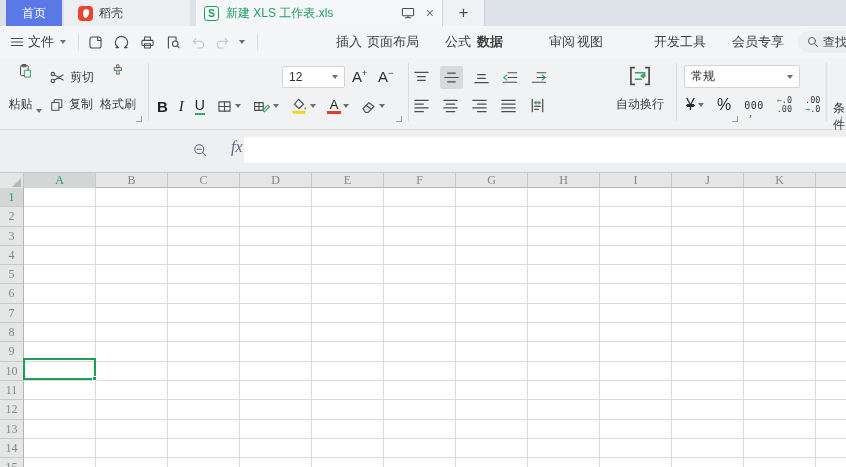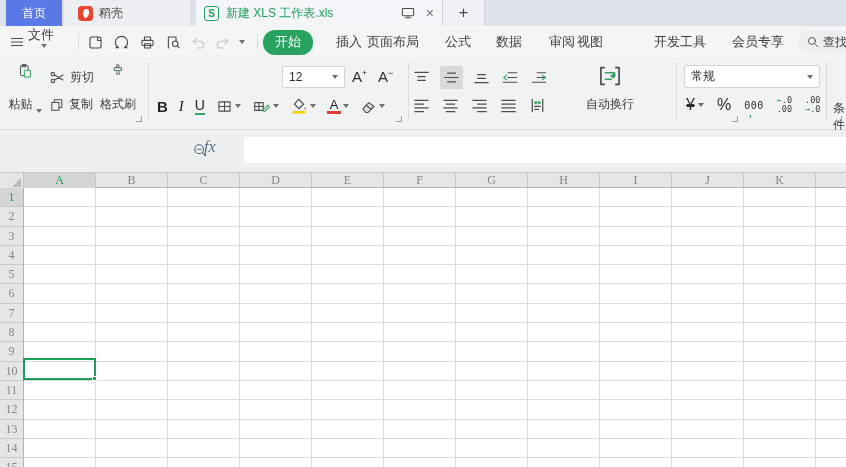--- a/index.html
+++ b/index.html
@@ -61,21 +61,21 @@
   .decstack { display:flex; flex-direction:column; font-size:8.5px; line-height:9px;
               font-family:"DejaVu Sans Mono",monospace; color:#3c3c3c; text-align:right; }
   .decstack .garr { color:#2f9e5f; }
 
   
   #fbar { position:absolute; left:0; top:130px; width:846px; height:42px; background:#edeff1; }
   .namebox { position:absolute; left:2px; top:7px; width:148px; height:26px; background:#fff; border-radius:3px;
              display:flex; align-items:center; justify-content:center;
              font-family:"Liberation Serif",serif; font-size:13px; color:#333; }
   .namebox .chev { position:absolute; right:8px; top:11px; border-top-color:#9a9a9a; }
-  .fxi { position:absolute; left:204px; top:8px; font-family:"Liberation Serif",serif; font-style:italic;
+  .fxi { position:absolute; left:231px; top:8px; font-family:"Liberation Serif",serif; font-style:italic;
          font-size:16px; color:#5b6b85; }
   .finput { position:absolute; left:244px; top:7px; width:610px; height:26px; background:#fff; border-radius:3px;
             font-size:12px; padding:0 6px; line-height:26px; color:#333; }
 
   
   #gridwrap { position:absolute; left:0; top:172px; width:846px; height:295px; background:#fff; }
   #colheads { position:absolute; left:0; top:0; width:846px; height:16px; display:flex;
               background:#e5e6e6; border-top:1px solid #c6c9cc; border-bottom:1px solid #b4b4b4; }
   .corner { width:24px; height:15px; border-right:1px solid #c2c2c2; position:relative; background:#e5e6e6; flex:0 0 24px; }
   .corner span { position:absolute; right:2px; bottom:1px; width:0; height:0;
@@ -121,21 +121,21 @@
     </div>
     <div class="tab-plus">+</div>
   </div>
 
   <div id="menubar">
     <div class="mb-item" style="left:9px;">
       <svg class="ic" width="16" height="16" viewBox="0 0 20 20">
         <path d="M3 5.5h14M3 10h14M3 14.5h14"></path>
         </svg>
     </div>
-    <div class="mb-item" style="left:28px;flex-direction:column;">
+    <div class="mb-item" style="left:28px;">
       <span>文件</span>
       <span class="chev" style="margin-left:6px;"></span>
     </div>
     <div class="vdiv" style="left:78px; top:8px; height:16px;"></div>
     <div class="mb-item" style="left:87px;">
       <svg class="ic" width="17" height="17" viewBox="0 0 20 20">
         <rect x="3.5" y="3.5" width="13" height="13" rx="2.5"></rect>
           <path d="M12.5 3.5v4.2h4"></path>
         </svg>
     </div>
@@ -167,27 +167,24 @@
     <div class="mb-item" style="left:214px;">
       <svg class="ic dis" width="17" height="17" viewBox="0 0 20 20">
         <path d="M16 8.5H8a4 4 0 0 0 0 8h3"></path>
           <path d="M13 5.5l3 3-3 3"></path>
         </svg>
     </div>
     <div class="mb-item" style="left:239px;">
       <span class="chev"></span>
     </div>
     <div class="vdiv" style="left:257px; top:8px; height:16px;"></div>
-    <div class="mb-item" style="left:263px;">
-      <span class="pill">开始</span>
-    </div>
     <div class="mb-item" style="left:336px;">插入</div>
     <div class="mb-item" style="left:367px;">页面布局</div>
     <div class="mb-item" style="left:445px;">公式</div>
-    <div class="mb-item" style="left:496px;">数据</div>
+    <div class="mb-item" style="left:477px;font-weight:bold;">数据</div>
     <div class="mb-item" style="left:549px;">审阅</div>
     <div class="mb-item" style="left:577px;text-align:right;">视图</div>
     <div class="mb-item" style="left:654px;">开发工具</div>
     <div class="mb-item" style="left:732px;">会员专享</div>
     <div class="searchpill">
       <svg class="ic" width="14" height="14" viewBox="0 0 20 20">
         <circle cx="8.5" cy="8.5" r="5"></circle>
           <path d="M12.5 12.5l4 4"></path>
         </svg>
       <span>查找</span>
@@ -319,31 +316,31 @@
         </svg>
       <svg class="ic" width="19" height="19" viewBox="0 0 20 20">
         <path d="M3 4.5h14M3 8.5h14M3 12.5h14M3 16.5h14"></path>
         </svg>
       <svg class="ic" width="19" height="19" viewBox="0 0 20 20">
         <path d="M4.5 3.5v13M15.5 3.5v13"></path>
           <path d="M7 7h6M7 7l1.5-1.2M7 7l1.5 1.2M13 7l-1.5-1.2M13 7l-1.5 1.2" style="stroke:#3aa364;"></path>
         <path d="M7 11h6M7 14h4"></path>
         </svg>
     </div>
-    <div class="bigbtn" style="left:580px; width:60px;align-items:center;">
+    <div class="bigbtn" style="left:610px; width:60px;align-items:center;">
       <svg class="ic" width="26" height="26" viewBox="0 0 20 20">
         <path d="M5.5 3.5H3v13h2.5M14.5 3.5H17v13h-2.5"></path>
         <path d="M6.5 7.5h7M13.5 7.5v2.5M6.5 12.5h4.5" style="stroke:#3aa364;"></path>
         <path d="M13.5 10l-2 0M12.8 8.8L11 10l1.8 1.2" style="stroke:#3aa364;"></path>
         </svg>
       <span class="rlabel">自动换行</span>
     </div>
     <div class="vdiv secdiv" style="left:676px;"></div>
 
-    <div class="select" style="left:684px; top:7px; width:136px; height:23px;">
+    <div class="select" style="left:684px; top:7px; width:116px; height:23px;">
       <span>常规</span>
       <span class="chev"></span>
     </div>
     <div class="rowbtn" style="left:686px; top:38px; gap:13px;">
       <span style="display:flex;align-items:center;gap:3px;">
         <span class="numglyph" style="text-decoration:line-through;">¥</span>
         <span class="chev"></span>
       </span>
       <span class="numglyph">%</span>
       <span class="thou">

